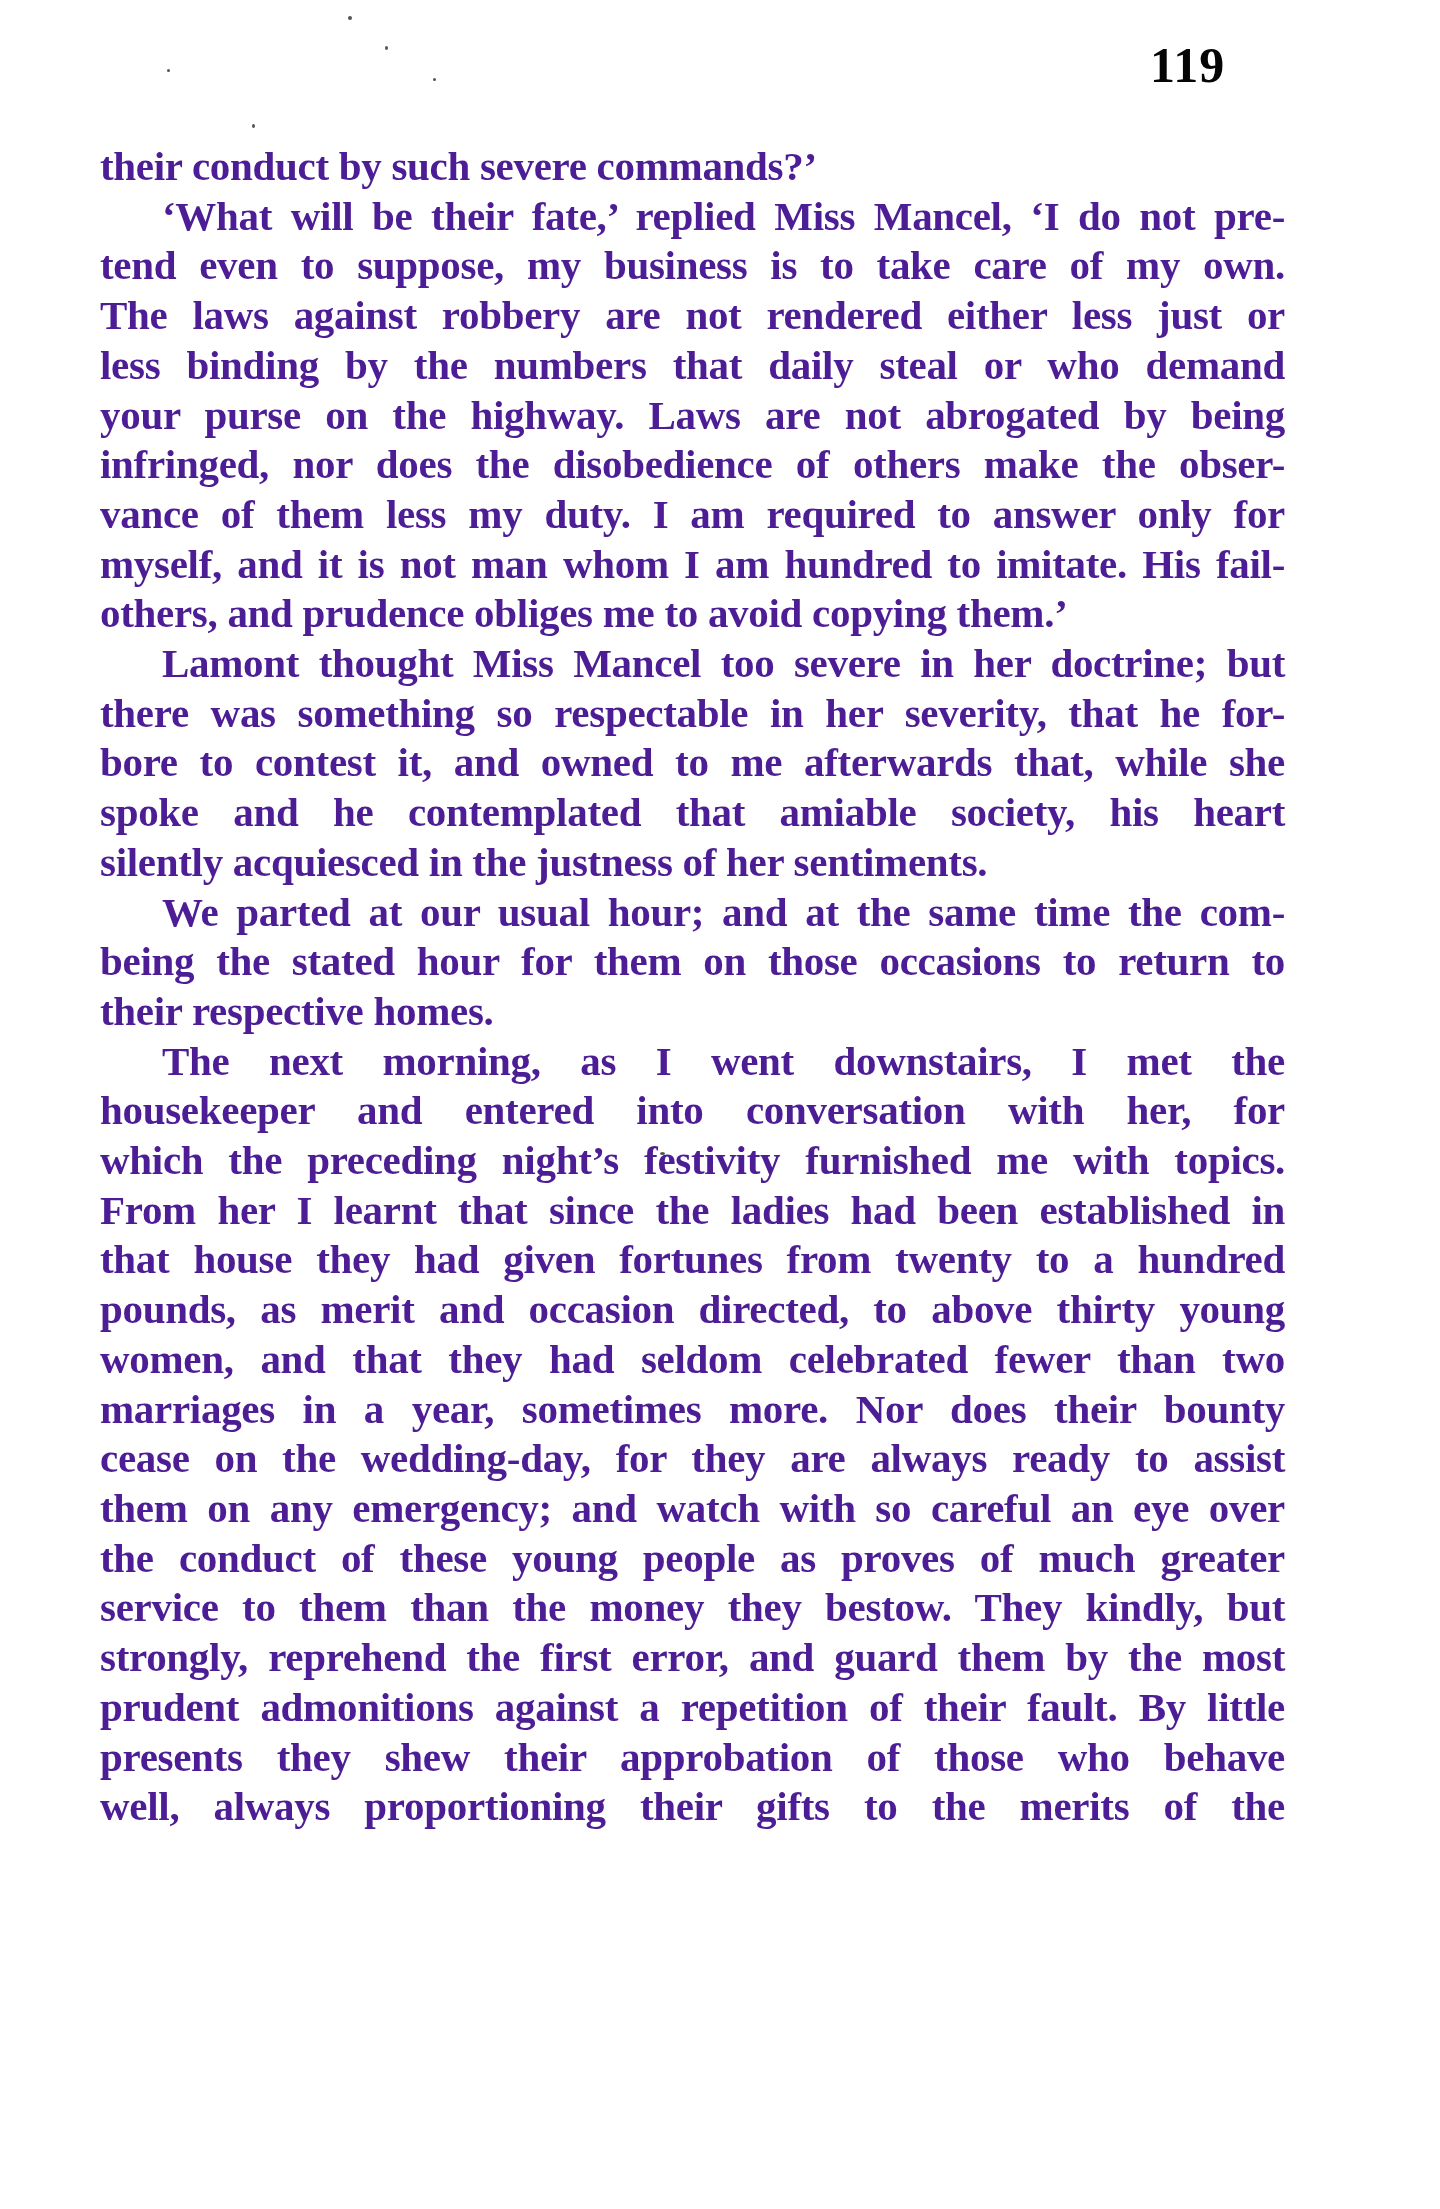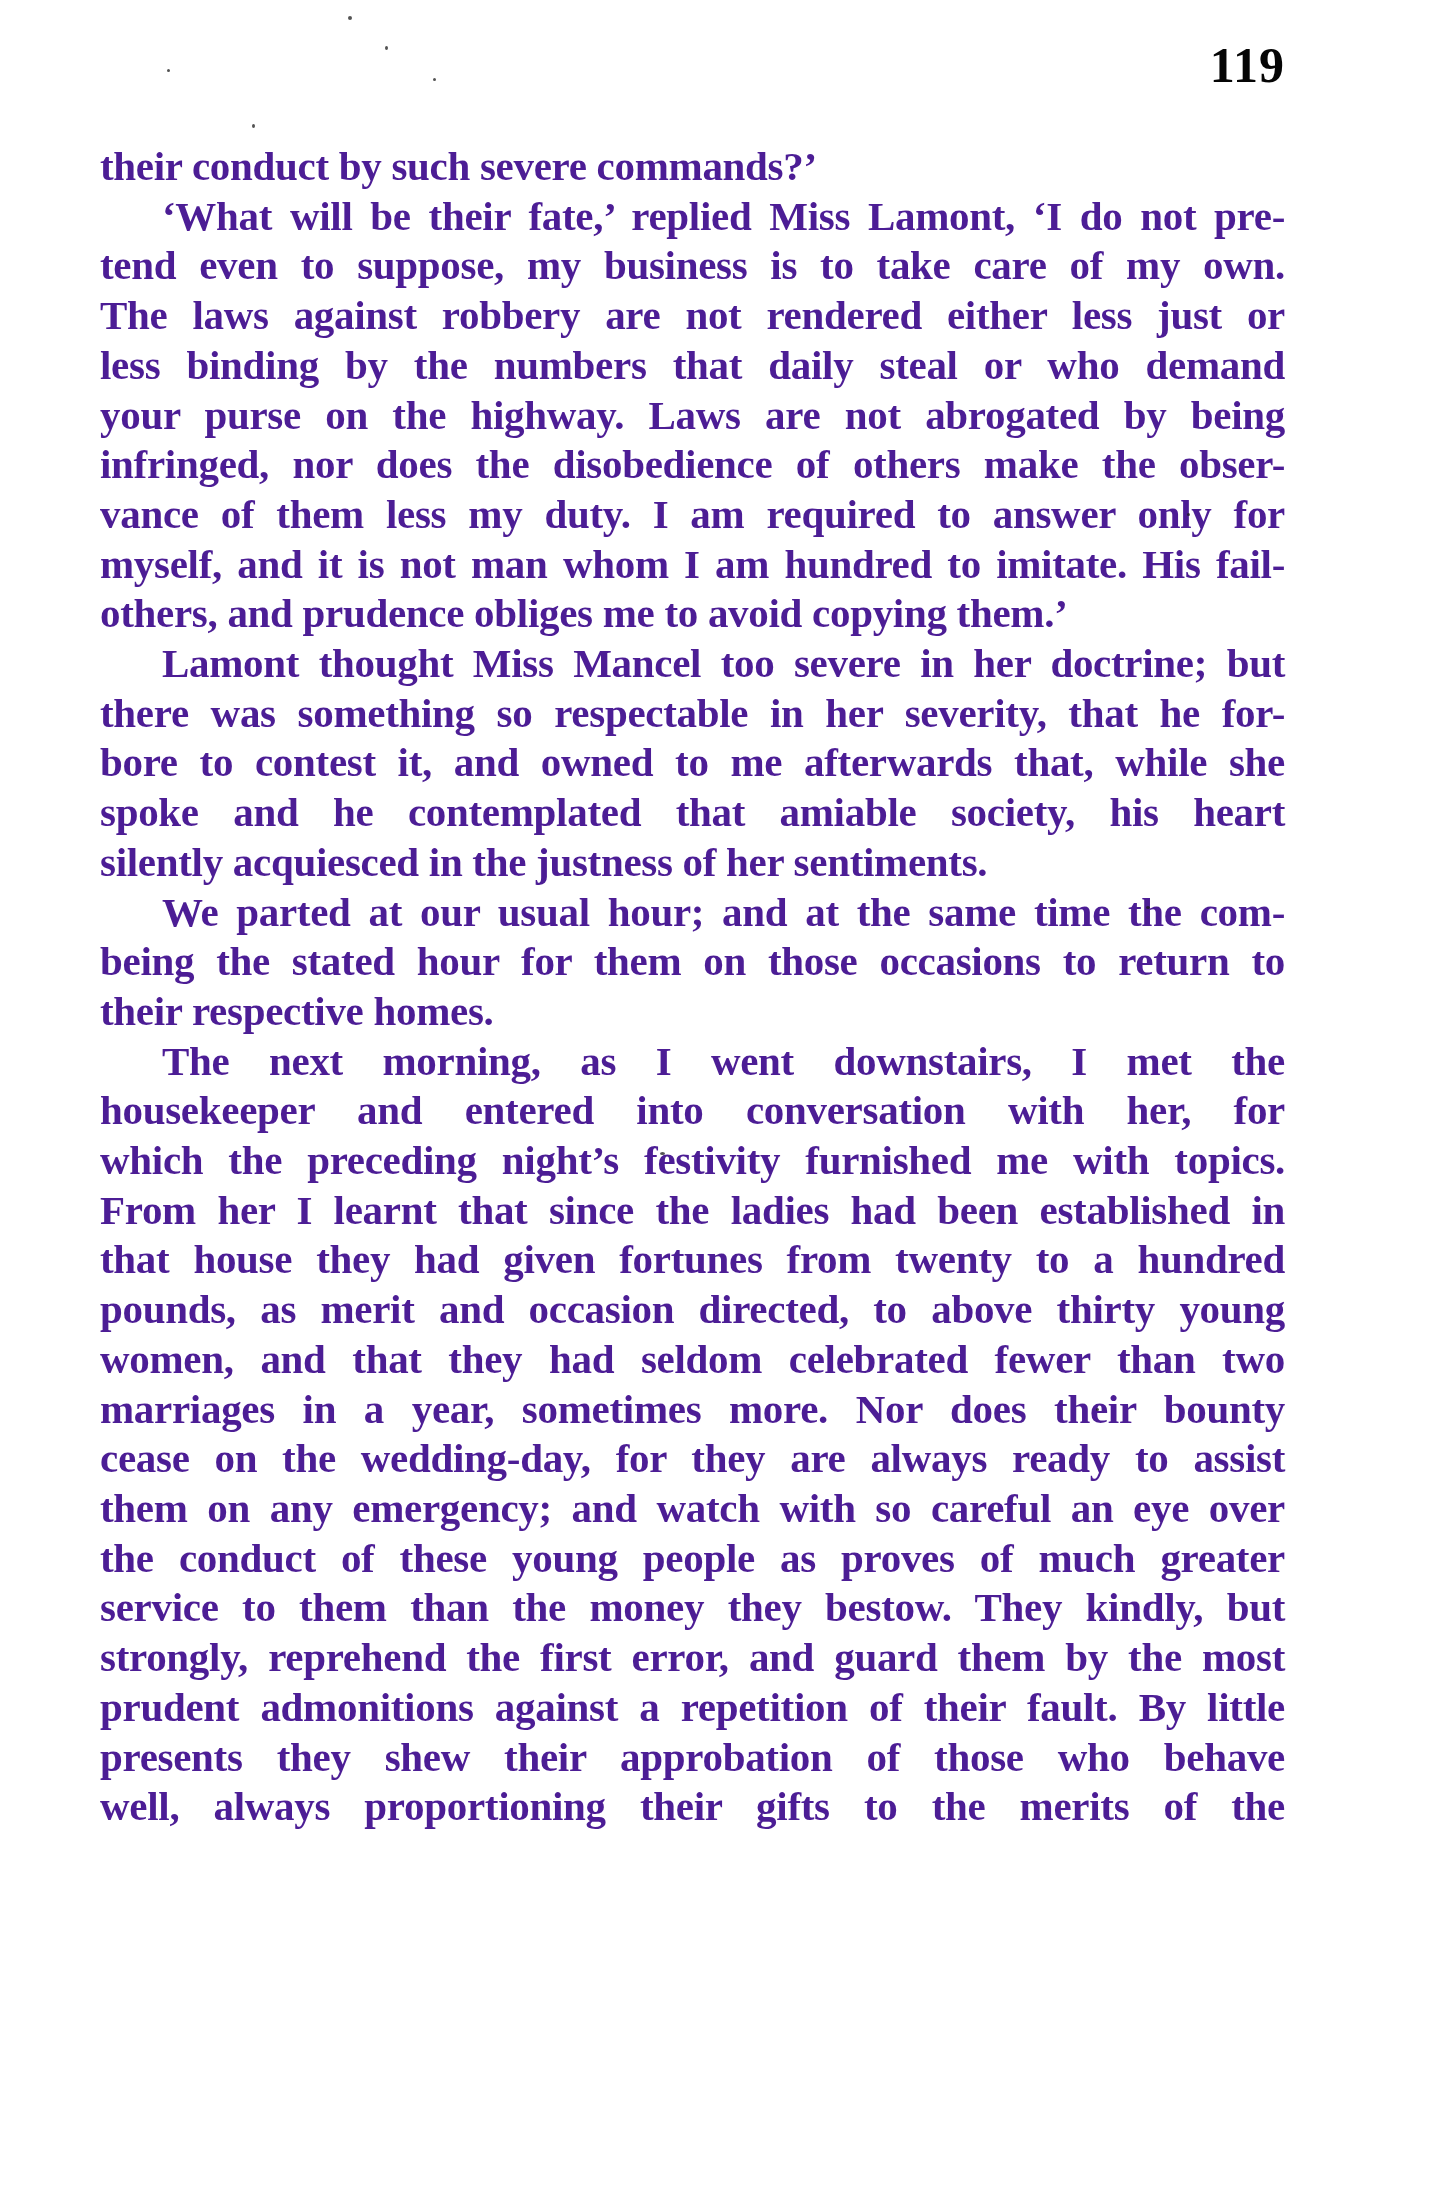--- a/index.html
+++ b/index.html
@@ -10,21 +10,20 @@
     position: relative;
     overflow: hidden;
     font-family: "Liberation Serif", "DejaVu Serif", serif;
     color: #040404;
   }
   .page-number {
     position: absolute;
     top: 36px;
     left: 1150px;
     width: 135px;
-    text-align: right;
     font-size: 50px;
     font-weight: 700;
     letter-spacing: 1px;
     color: #050505;
   }
   .text-block {
     position: absolute;
     left: 100px;
     top: 142px;
     width: 1185px;
@@ -52,21 +51,21 @@
 </style>
 </head>
 <body>
 
 <div>
 
   <div class="page-number">119</div>
 
   <div class="text-block">
     <div class="line end">their conduct by such severe commands?’</div>
-    <div class="line ind">‘What will be their fate,’ replied Miss Lamont, ‘I do not pre-</div>
+    <div class="line ind">‘What will be their fate,’ replied Miss Mancel, ‘I do not pre-</div>
     <div class="line">tend even to suppose, my business is to take care of my own.</div>
     <div class="line">The laws against robbery are not rendered either less just or</div>
     <div class="line">less binding by the numbers that daily steal or who demand</div>
     <div class="line">your purse on the highway. Laws are not abrogated by being</div>
     <div class="line">infringed, nor does the disobedience of others make the obser-</div>
     <div class="line">vance of them less my duty. I am required to answer only for</div>
     <div class="line">myself, and it is not man whom I am hundred to imitate. His fail-</div>
     <div class="line end">others, and prudence obliges me to avoid copying them.’</div>
     <div class="line ind">Lamont thought Miss Mancel too severe in her doctrine; but</div>
     <div class="line">there was something so respectable in her severity, that he for-</div>

